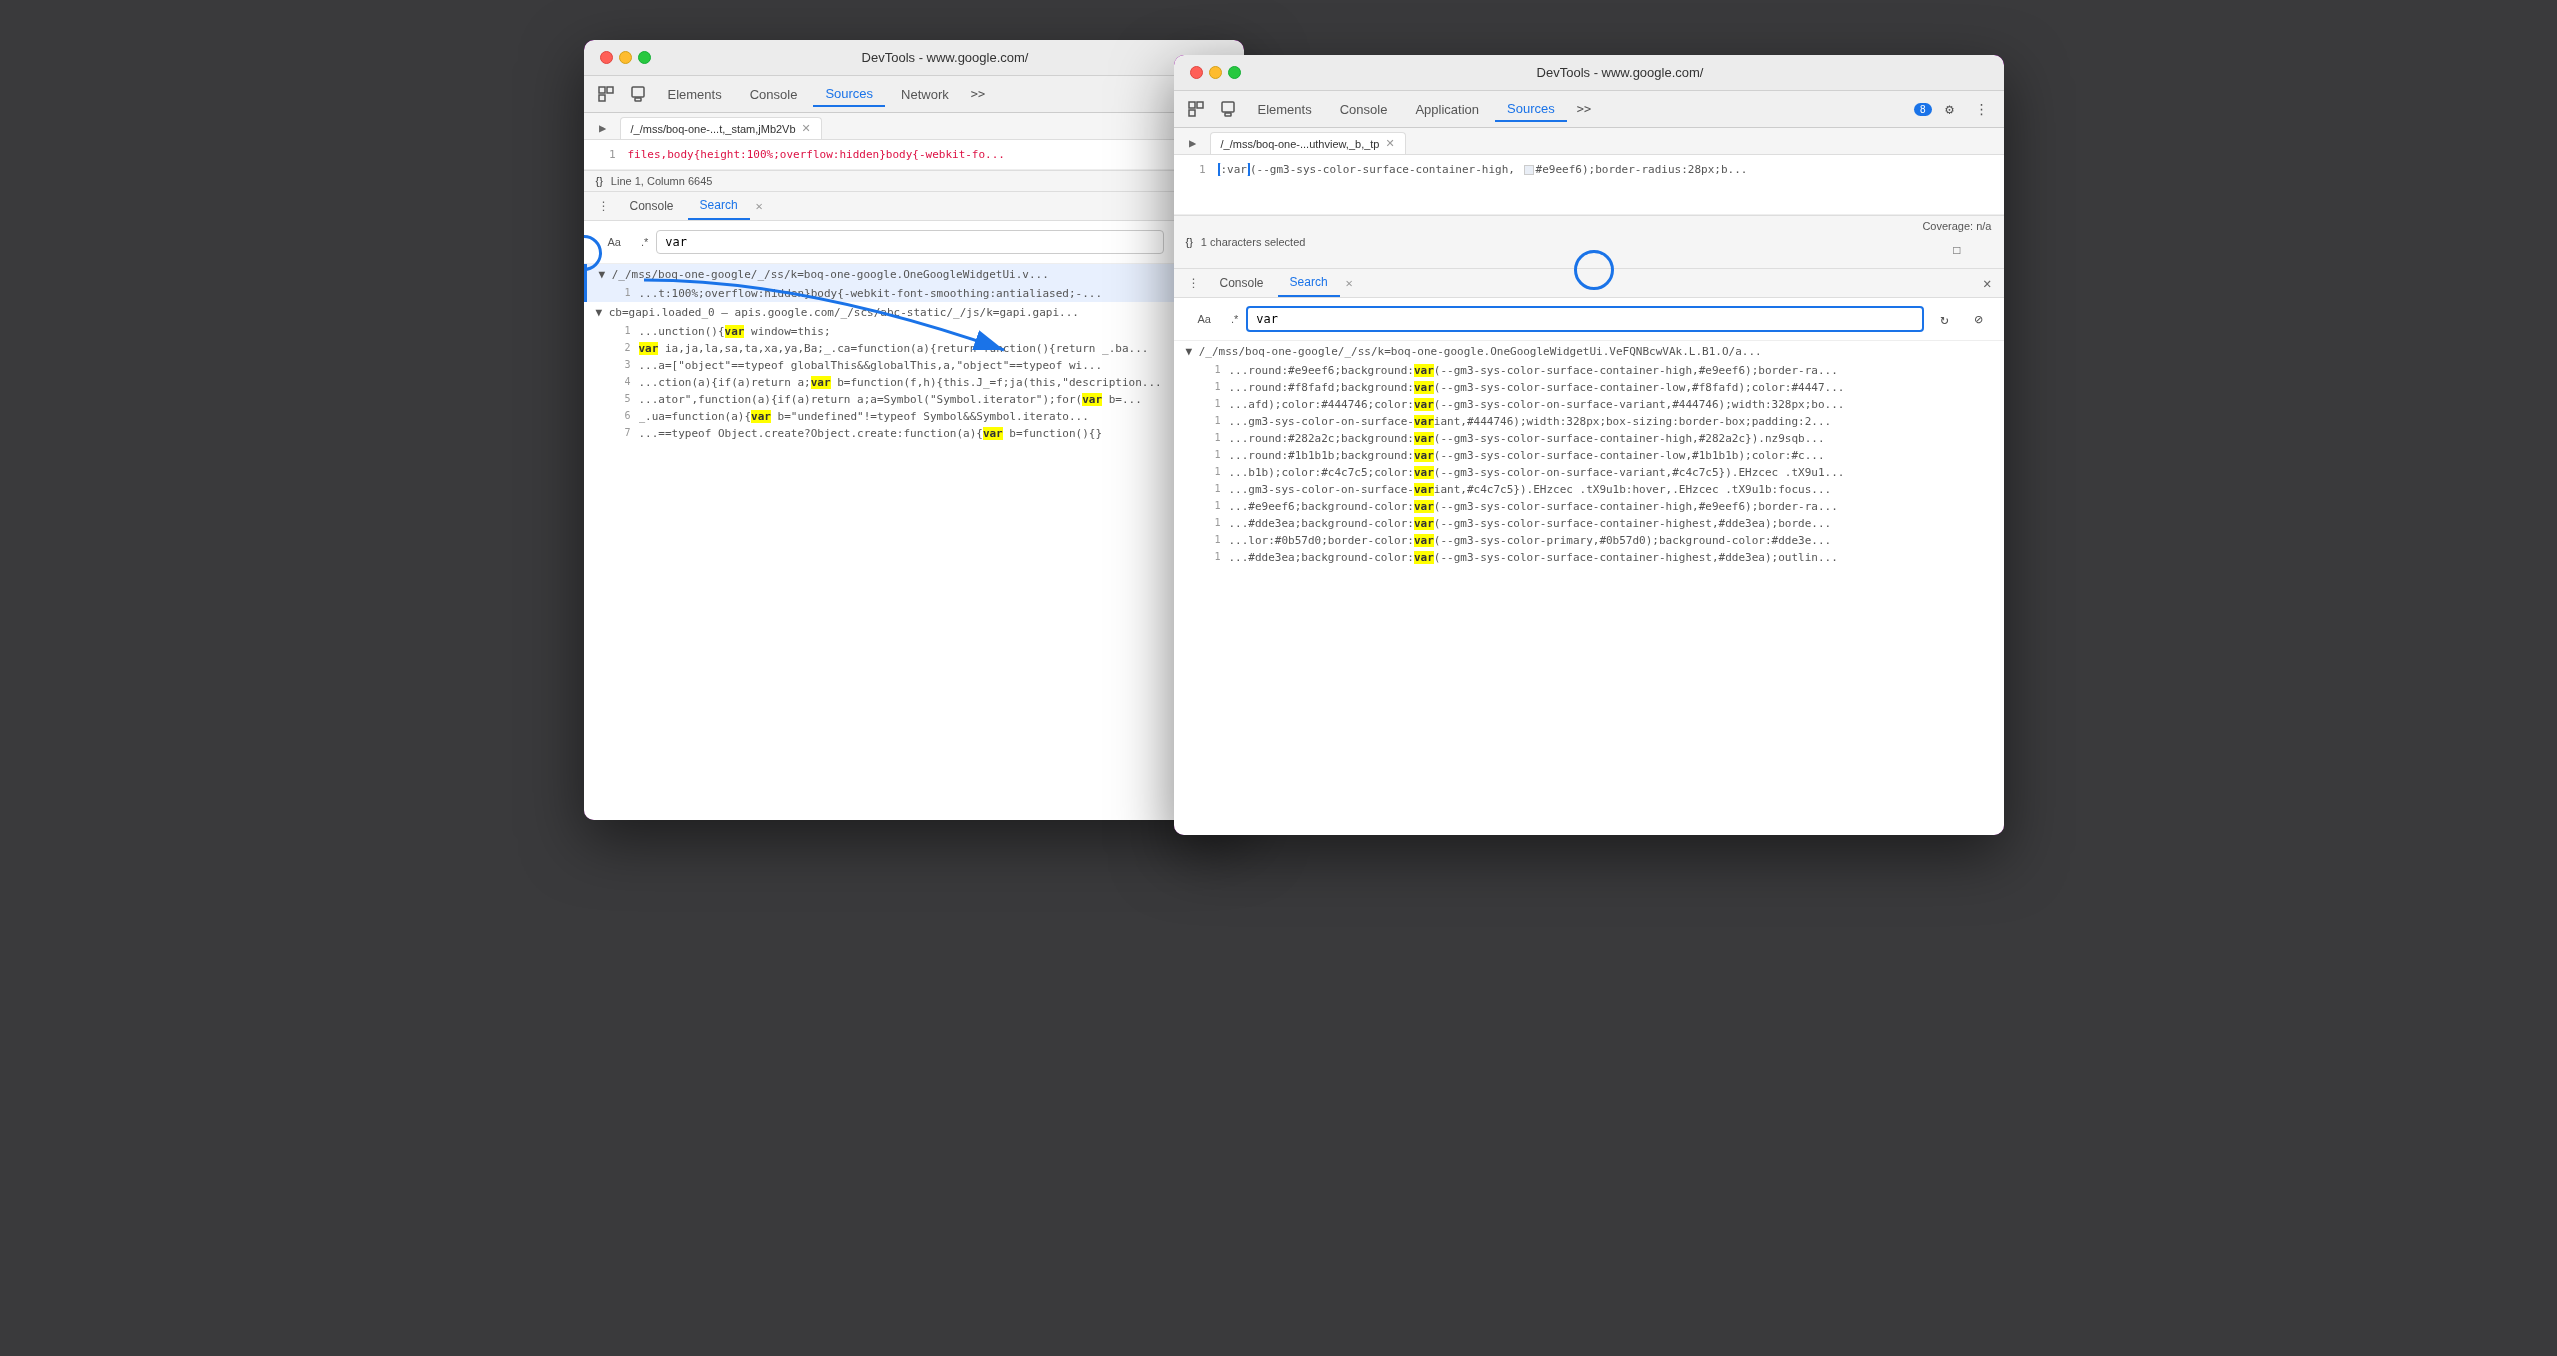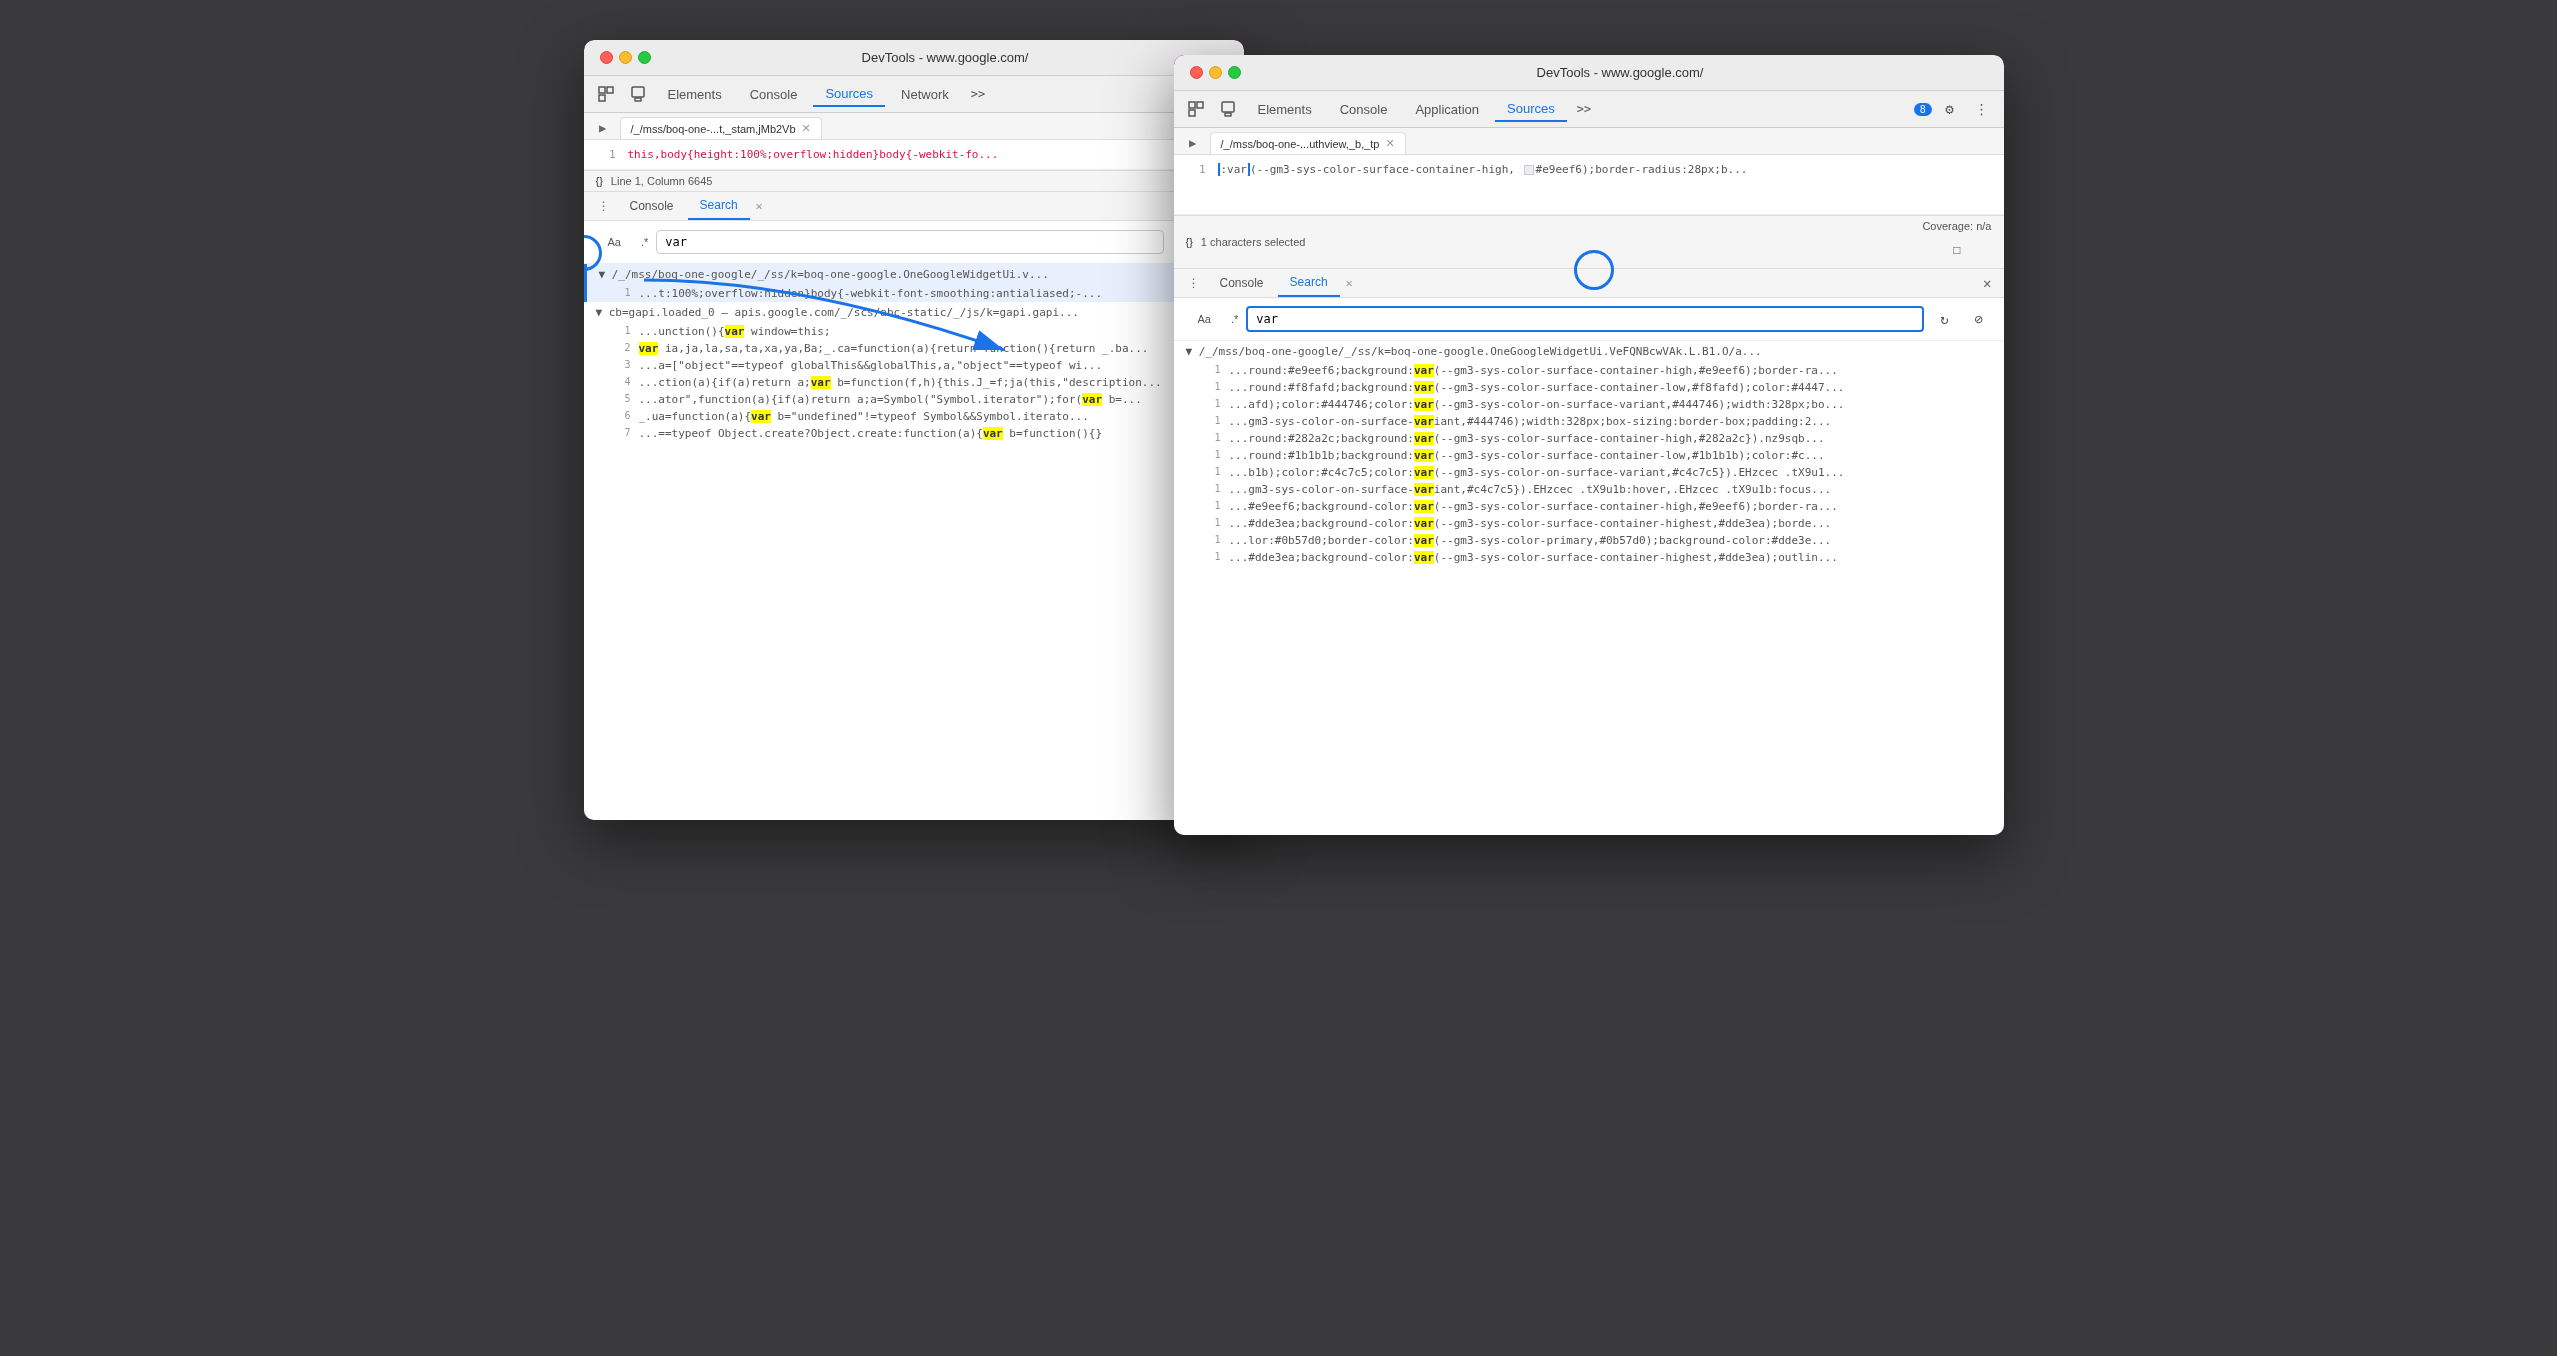--- a/index.html
+++ b/index.html
@@ -470,21 +470,21 @@
       <div class="file-tab">
         <span>/_/mss/boq-one-...t,_stam,jMb2Vb</span>
         <span class="close-btn">✕</span>
       </div>
     </div>
 
     <div class="code-area">
       <div class="code-line">
         <span class="line-num">1</span>
         <span class="code-content">
-          <span style="color:#d14;">this,body{height:100%;overflow:hidden}body{-webkit-fo...</span>
+          <span style="color:#d14;">files,body{height:100%;overflow:hidden}body{-webkit-fo...</span>
         </span>
       </div>
     </div>
 
     <div class="status-bar">
       <span class="curly">{}</span>
       <span>Line 1, Column 6645</span>
     </div>
 
     <div class="bottom-panel">

